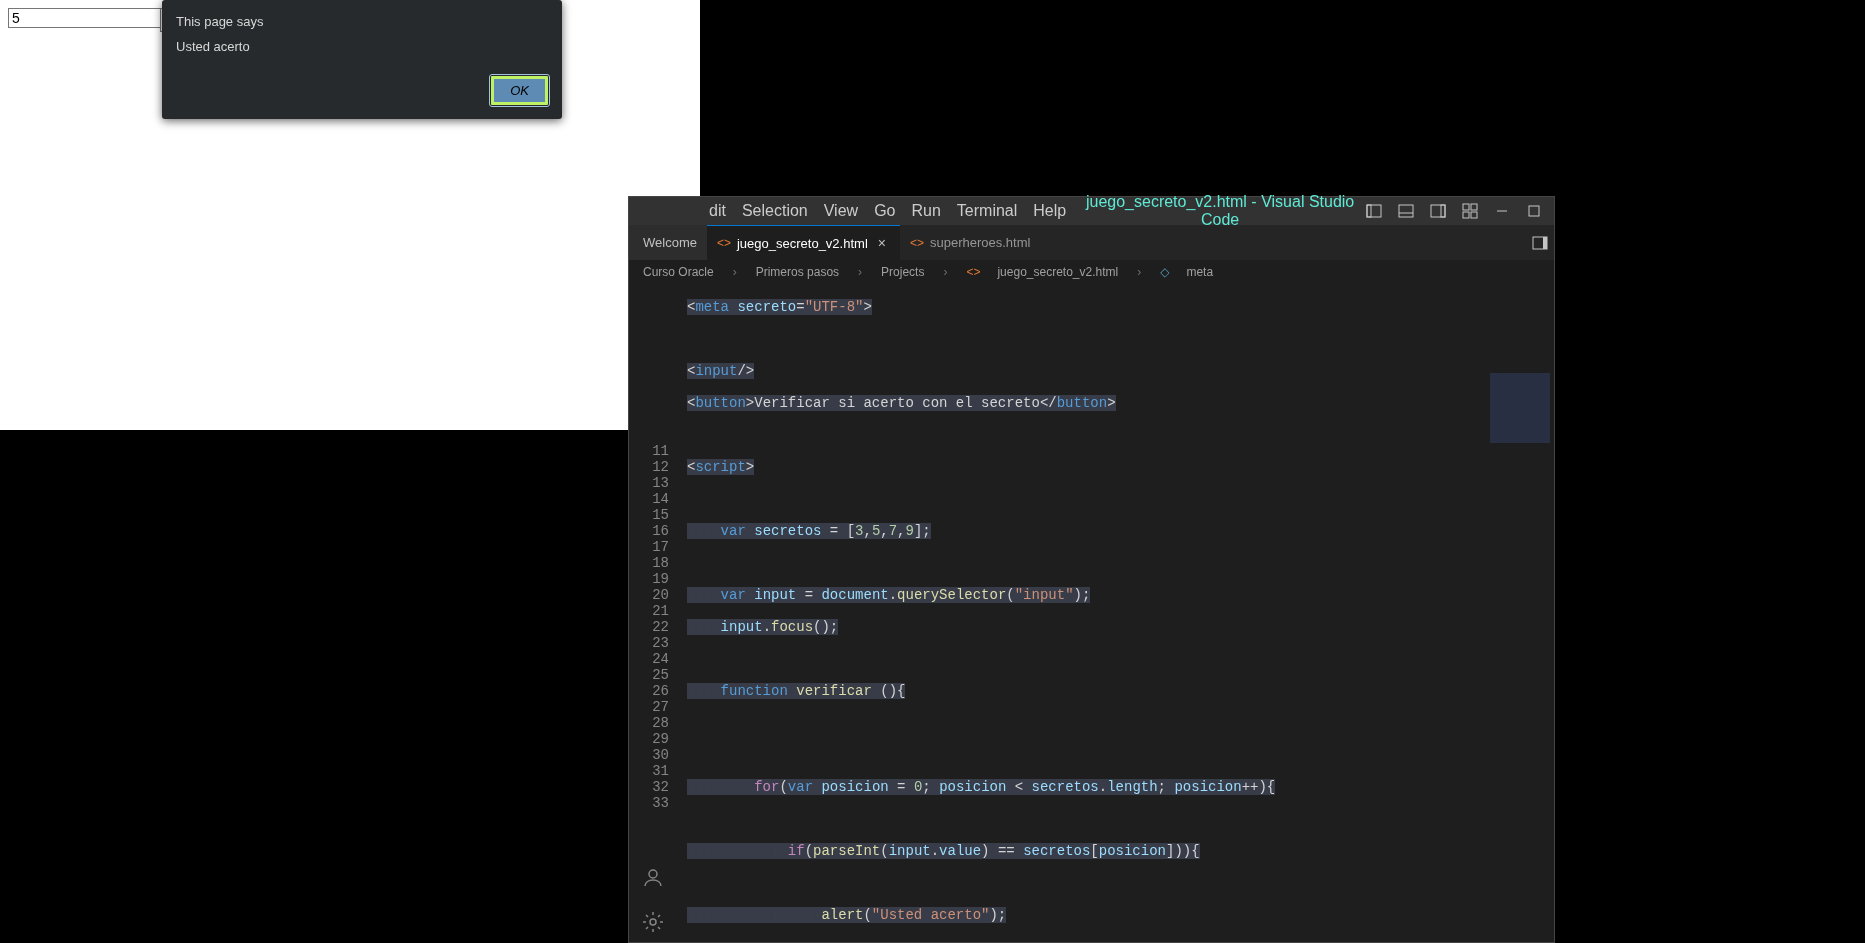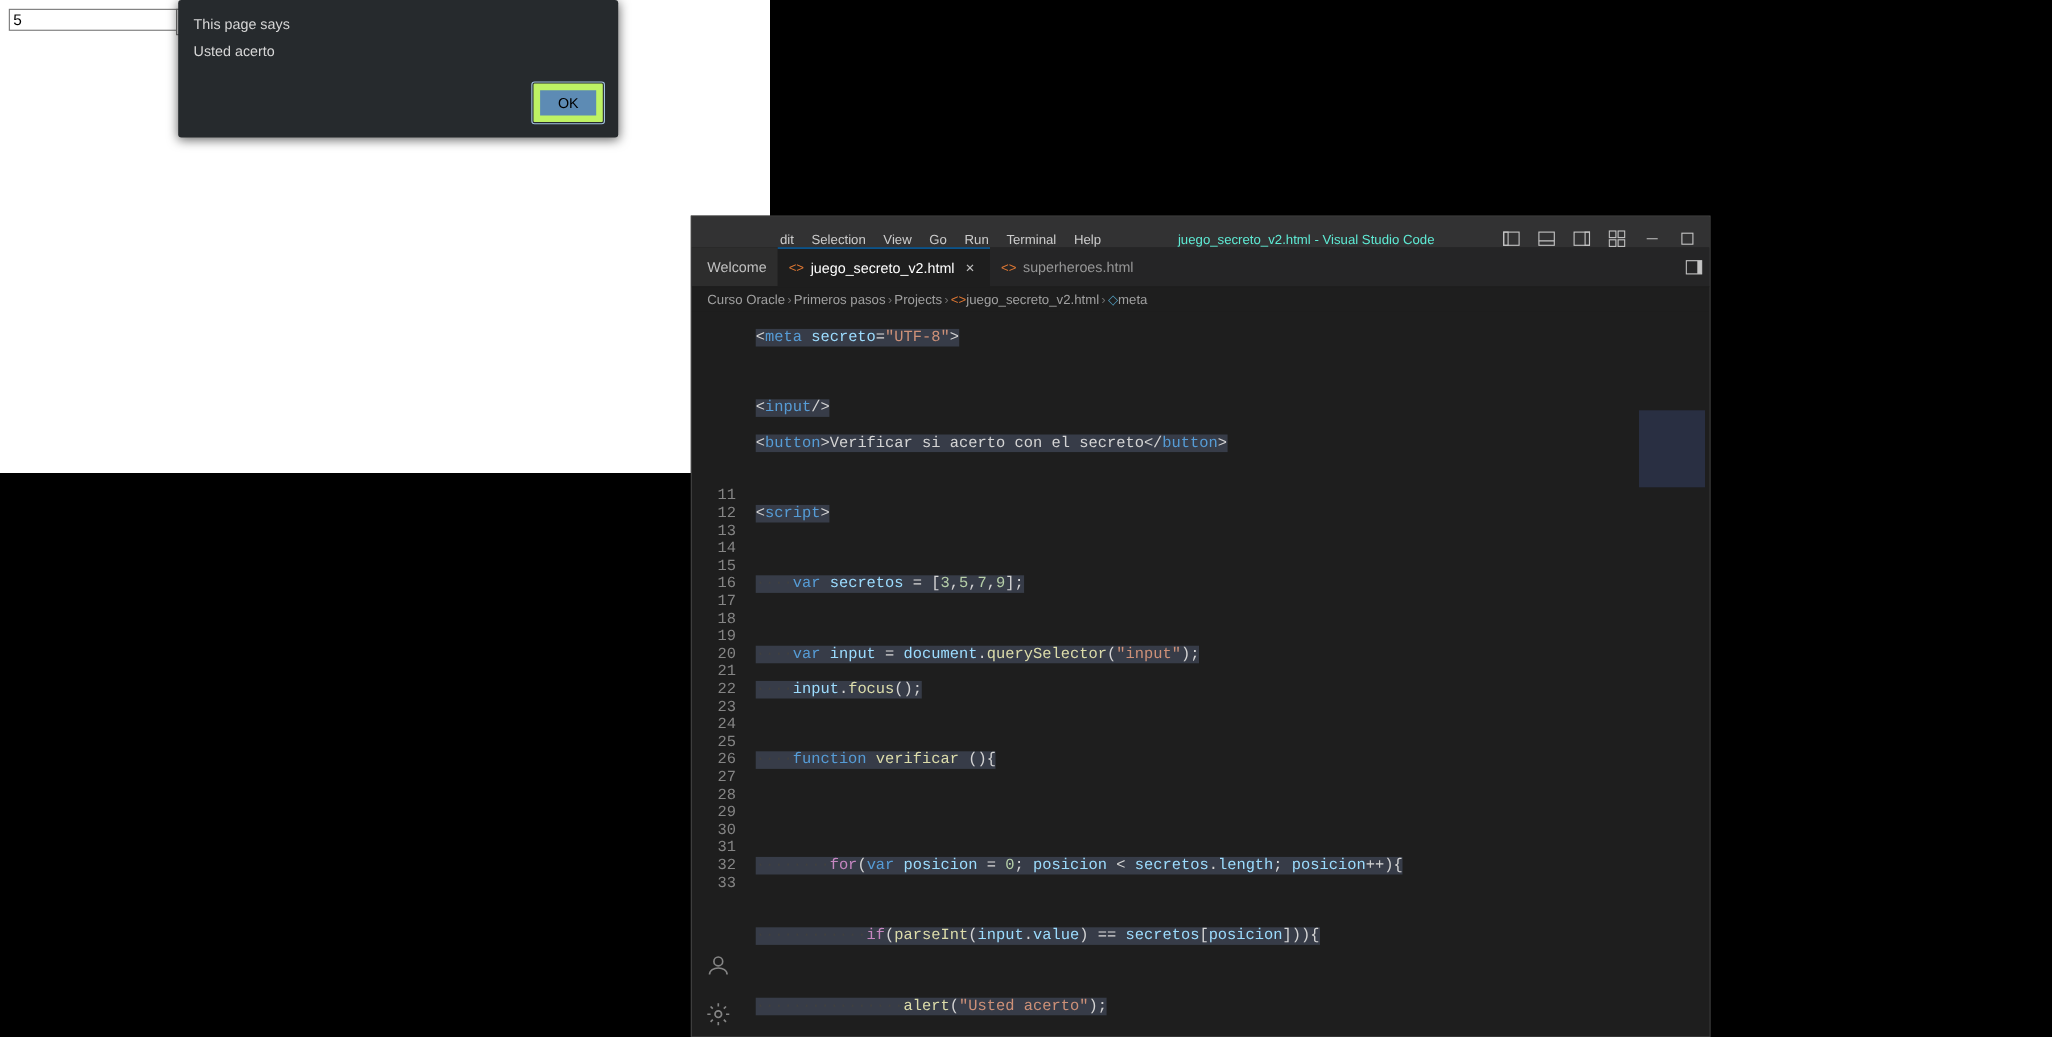--- a/index.html
+++ b/index.html
@@ -20,51 +20,51 @@
   .alert{
     position:absolute;left:162px;top:0;width:372px;
     background:#262a2d;border-radius:3px;
     box-shadow:0 2px 10px rgba(0,0,0,.6);
     color:#d7d7d7;padding:14px;
   }
   .alert-title{font-size:13px;margin-bottom:10px;}
   .alert-msg{font-size:13px;margin-bottom:22px;}
   .alert-btn-row{height:28px;}
   .alert-ok{
-    float:right;background:#5d8bb4;border:6px solid #bef264;
+    float:right;background:#5d8bb4;border:3px solid #bef264;
     padding:4px 16px;font-size:13px;color:#000;
-    border-radius:1px;outline:1px solid #a3c2de;outline-offset:1px;
+    border-radius:1px;outline:1px solid #a3c2de;outline-offset:1px;font-style:italic;
   }
   
   .vscode{
     position:absolute;left:628px;top:196px;right:310px;bottom:0;
     background:#1e1e1e;color:#cccccc;border:1px solid #454545;
   }
   .titlebar{
-    height:28px;background:#323233;display:flex;align-items:flex-end;
-    font-size:12px;color:#cccccc;
+    height:28px;background:#323233;display:flex;align-items:center;
+    font-size:16px;color:#cccccc;
   }
   .menu{display:flex;margin-left:72px;}
   .menu span{padding:0 8px;cursor:default;}
   .titlecenter{flex:1;text-align:center;color:#5eead4;}
   .winctrls{display:flex;align-items:center;gap:16px;padding-right:12px;}
   .icon-svg{width:16px;height:16px;}
   .tabbar{
     height:35px;background:#252526;display:flex;align-items:stretch;
     border-bottom:1px solid #1e1e1e;font-size:13px;
   }
   .tab{display:flex;align-items:center;padding:0 10px;gap:6px;color:#969696;}
   .tab.welcome{background:#2d2d2d;color:#c0c0c0;padding-left:14px;text-align:right;}
   .tab.active{background:#1e1e1e;color:#ffffff;border-top:1px solid #0078d4;}
   .tab .close{font-size:14px;color:#c0c0c0;padding:0 4px;}
   .html-ico{color:#e37933;font-size:12px;}
   .side-panel-btn{position:absolute;right:6px;top:38px;width:16px;height:16px;}
   .breadcrumb{
     height:22px;background:#1e1e1e;display:flex;align-items:center;
-    font-size:12px;color:#a0a0a0;padding-left:14px;gap:0;
+    font-size:12px;color:#a0a0a0;padding-left:14px;gap:17px;
   }
   .crumb-sep{color:#6e6e6e;padding:0 2px;}
   .crumb-icon{color:#519aba;}
   .editor{
     position:absolute;left:0;right:0;top:86px;bottom:0;
     display:flex;background:#1e1e1e;
     font-family:Consolas,"Courier New",monospace;font-size:14px;line-height:16px;
   }
   .gutter{
     width:58px;text-align:right;color:#858585;padding-right:18px;

